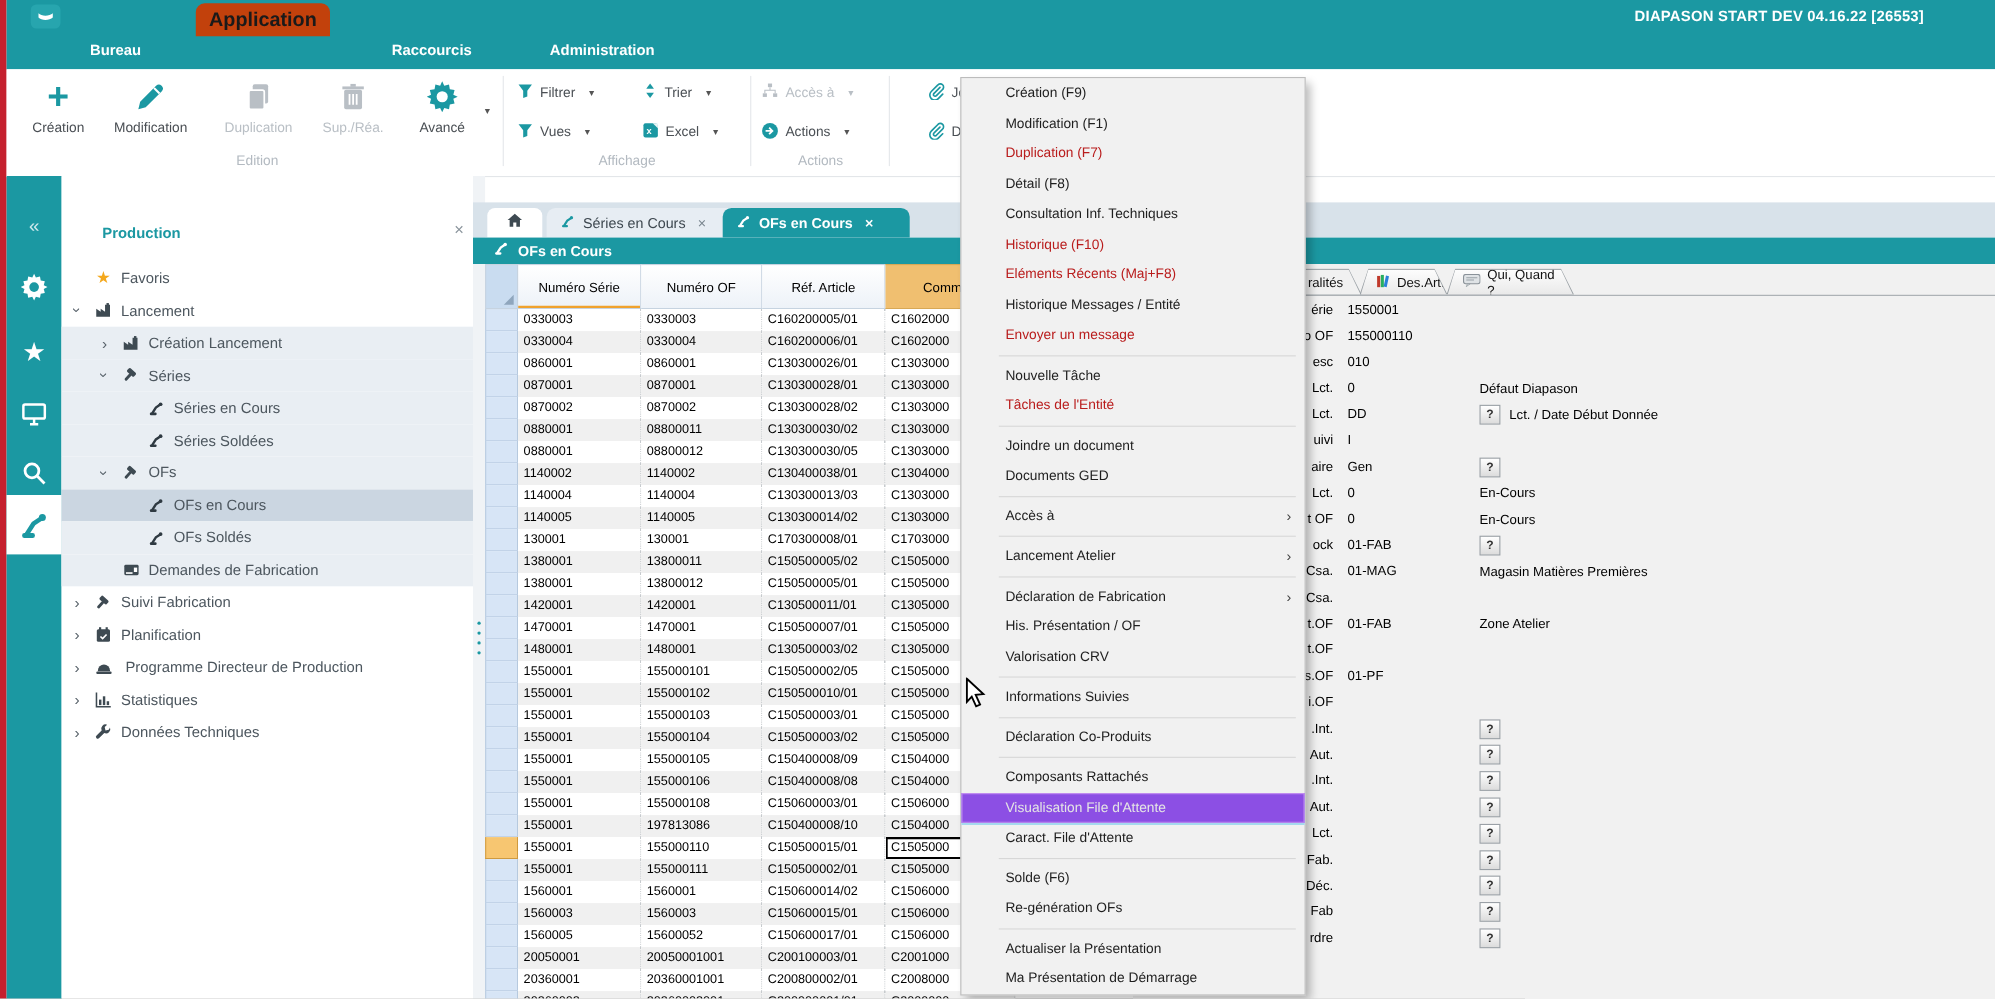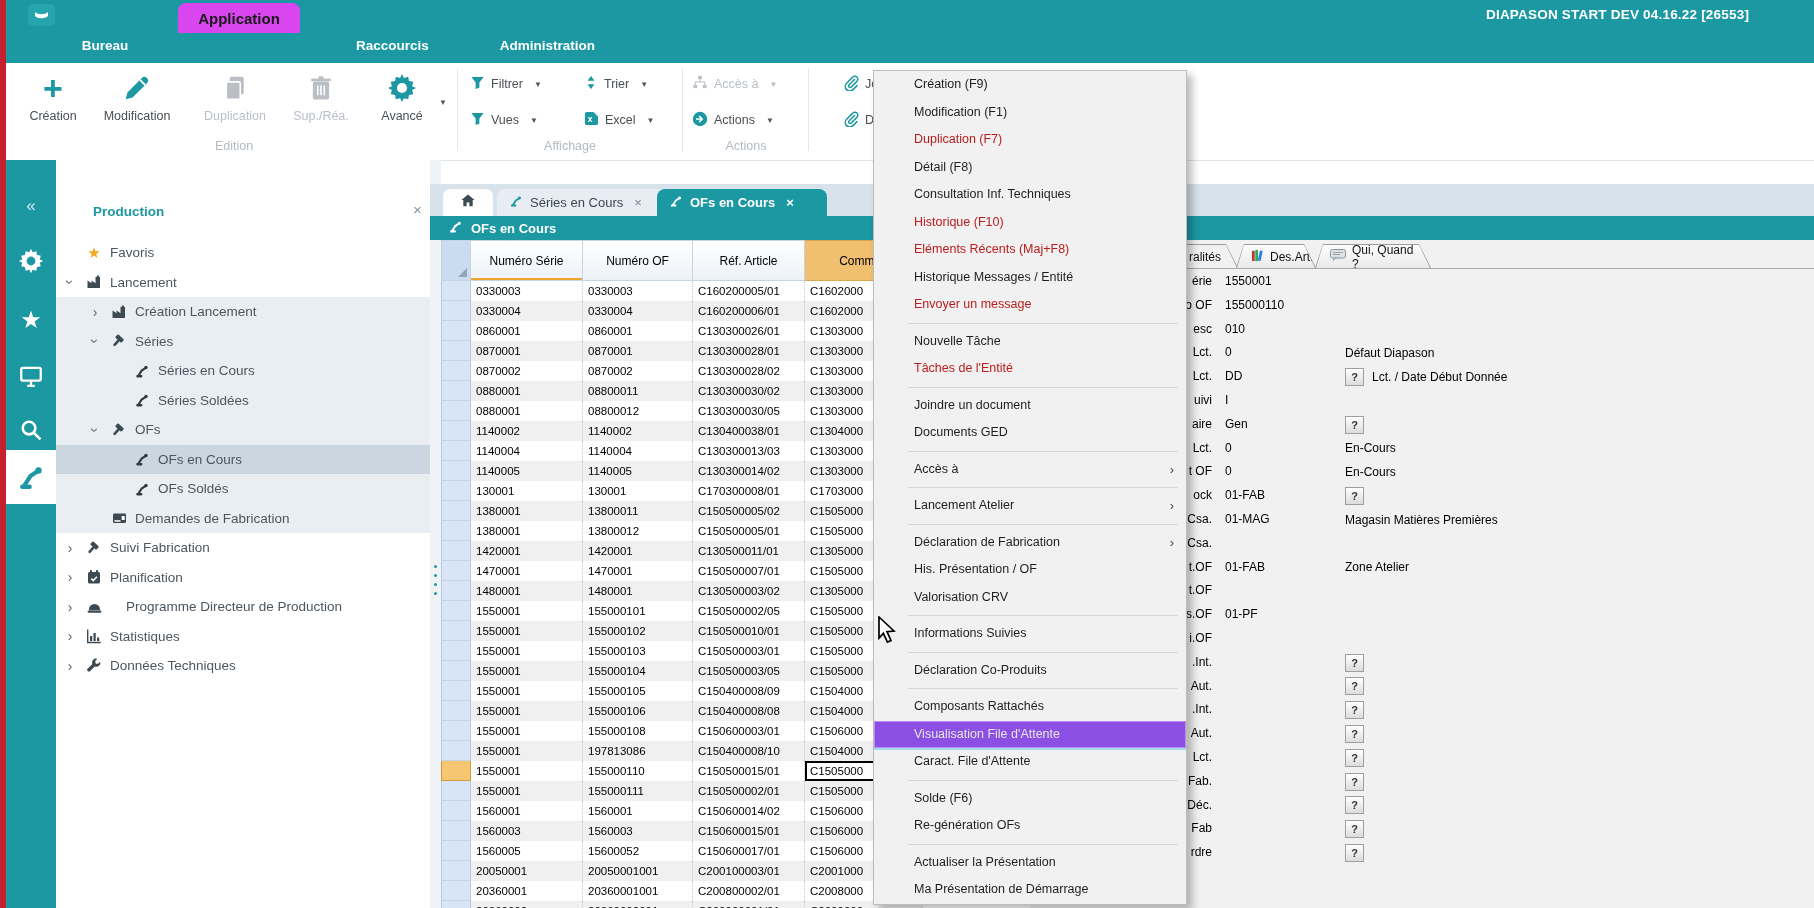--- a/index.html
+++ b/index.html
@@ -11,23 +11,23 @@
   #red-edge{left:0;top:0;width:6px;height:908px;background:#c5202e;}
   #titlebar{left:6px;top:0;width:1808px;height:30px;background:#1b98a2;}
   #app-icon{left:28px;top:4px;width:27px;height:22px;background:#27a5ae;border-radius:5px;
             display:flex;align-items:center;justify-content:center;}
   #app-icon svg{display:block;}
   #window-title{left:1486px;top:7px;color:#fff;font-weight:bold;font-size:13.5px;letter-spacing:.2px;}
 
   
   #menubar{left:6px;top:30px;width:1808px;height:33px;background:#1b98a2;}
   .mtab{position:absolute;top:8px;color:#fff;font-weight:bold;font-size:13.5px;text-align:center;cursor:default;}
-  #mtab-active{position:absolute;left:178px;top:3px;width:122px;height:30px;background:#d946ef;
+  #mtab-active{position:absolute;left:178px;top:3px;width:122px;height:30px;background:#c2410c;
                border-radius:8px 8px 0 0;display:flex;align-items:center;justify-content:center;
-               color:#1a1a1a;font-weight:bold;font-size:15px;}
+               color:#1a1a1a;font-weight:bold;font-size:18px;}
 
   
   #ribbon{left:6px;top:63px;width:1808px;height:97px;background:#fff;border-bottom:1px solid #e3e6e9;}
   .rib-sep{position:absolute;top:6px;width:1px;height:82px;background:#e4e7ea;}
   .rib-group-label{position:absolute;top:76px;width:140px;text-align:center;color:#b3bac1;font-size:12.5px;}
   .bigbtn{position:absolute;top:6px;width:76px;height:66px;display:flex;flex-direction:column;align-items:center;justify-content:flex-start;cursor:default;}
   .bigbtn .bicon{height:38px;display:flex;align-items:center;justify-content:center;}
   .bigbtn .blabel{font-size:12.5px;color:#4a4f54;margin-top:2px;white-space:nowrap;}
   .bigbtn.disabled .blabel{color:#b9bfc5;}
   .plus-glyph{font-size:34px;font-weight:bold;color:#1b98a2;line-height:34px;}
@@ -446,21 +446,21 @@
           <span style="margin-left: 4px;">Planification</span>
         </div>
         <div class="nav-row" style="padding-left: 2px;">
           <span class="caret">›</span>
           <span class="tree-ic">
             <svg width="17" height="16" viewBox="0 0 16 16" fill="#3e4a52">
               <path d="M2.5 10.5a5.5 5.5 0 0111 0v.8h-11z"></path>
               <rect x="1" y="11.5" width="14" height="2.2" rx="1.1"></rect>
             </svg>
           </span>
-          <span style="margin-left: 20px;">Programme Directeur de Production</span>
+          <span style="margin-left: 8px;">Programme Directeur de Production</span>
         </div>
         <div class="nav-row" style="padding-left: 2px;">
           <span class="caret">›</span>
           <span class="tree-ic">
             <svg width="16" height="16" viewBox="0 0 16 16">
               <path d="M1.7 1.5v13h13" stroke="#3e4a52" fill="none" stroke-width="1.4"></path>
               <g fill="#3e4a52">
                 <rect x="4" y="8" width="2.2" height="5"></rect>
                 <rect x="7.5" y="5" width="2.2" height="8"></rect>
                 <rect x="11" y="9.5" width="2.2" height="3.5"></rect>
@@ -670,21 +670,21 @@
           <div class="selcell"></div>
           <div class="tcell">1550001</div>
           <div class="tcell">155000103</div>
           <div class="tcell">C150500003/01</div>
           <div class="tcell">C1505000</div>
         </div>
         <div class="trow alt">
           <div class="selcell"></div>
           <div class="tcell">1550001</div>
           <div class="tcell">155000104</div>
-          <div class="tcell">C150500003/05</div>
+          <div class="tcell">C150500003/02</div>
           <div class="tcell">C1505000</div>
         </div>
         <div class="trow">
           <div class="selcell"></div>
           <div class="tcell">1550001</div>
           <div class="tcell">155000105</div>
           <div class="tcell">C150400008/09</div>
           <div class="tcell">C1504000</div>
         </div>
         <div class="trow alt">

